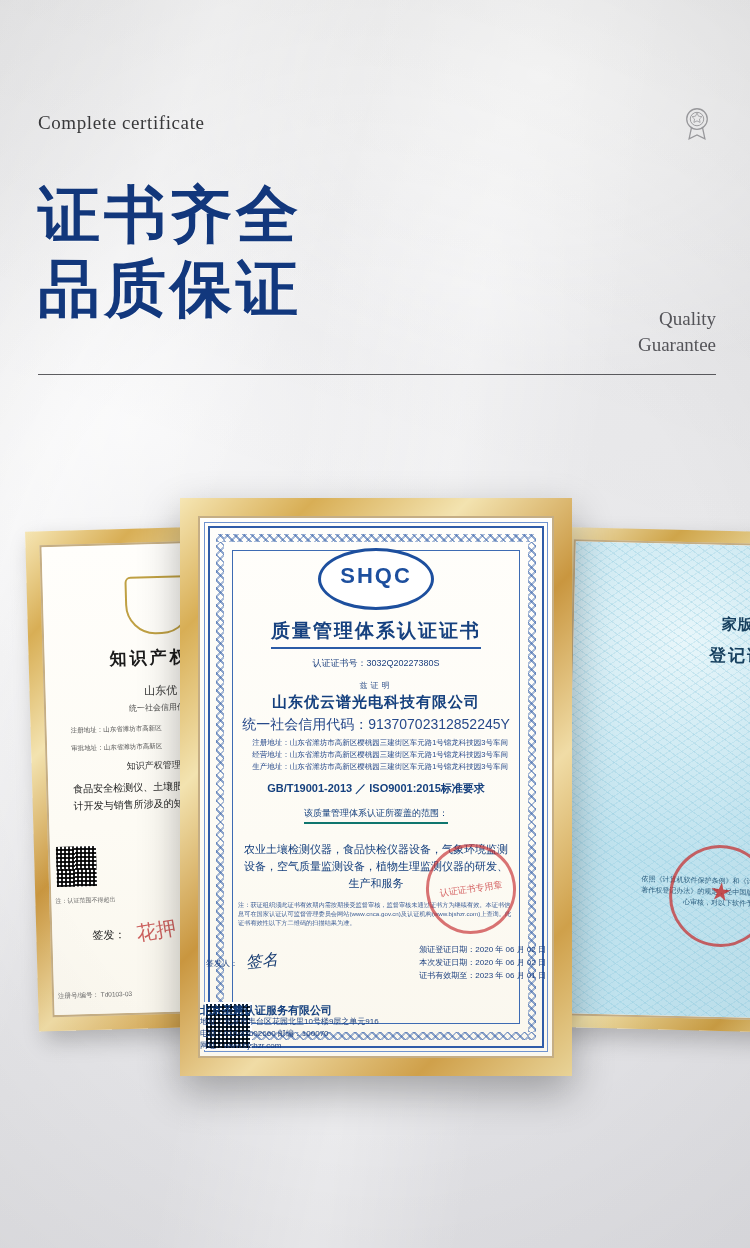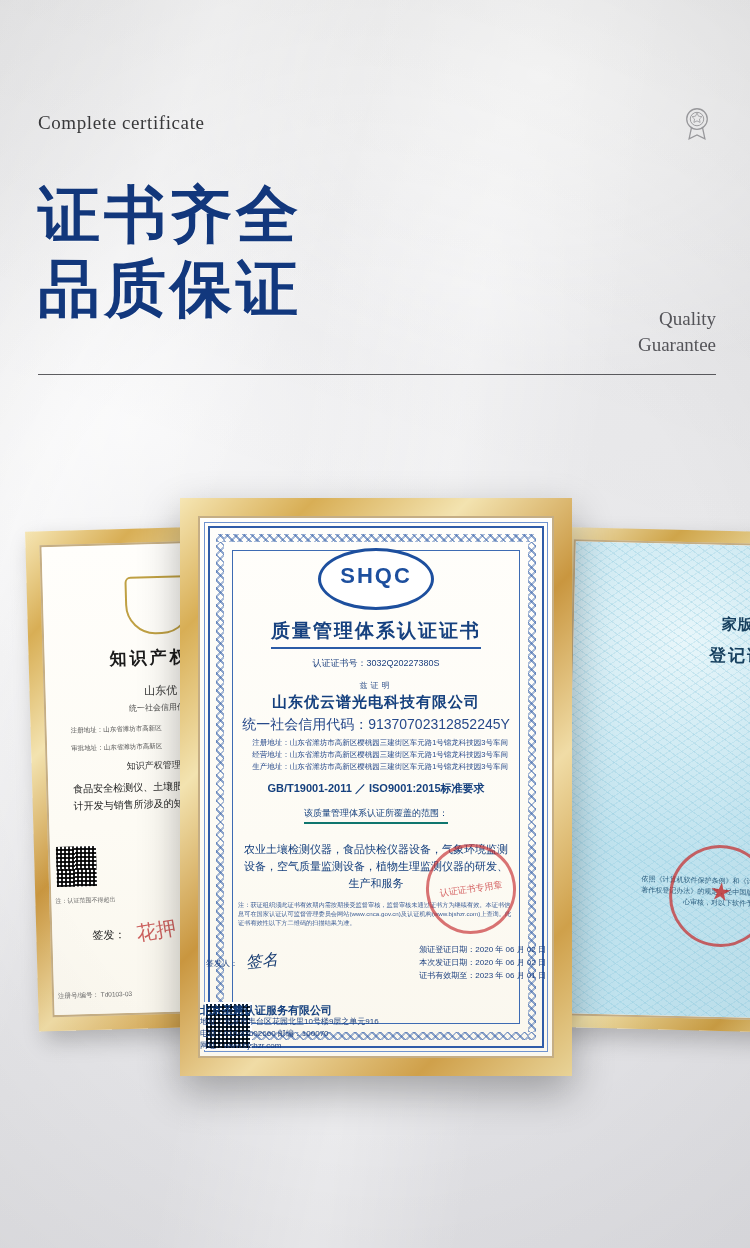--- a/index.html
+++ b/index.html
@@ -633,21 +633,21 @@
           <div class="cert-line">
             <span>统一社会信用代码：</span><span>91370702312852245Y</span>
           </div>
 
           <div class="cert-addr-block">
             <div>注册地址：山东省潍坊市高新区樱桃园三建街区车元路1号锦龙科技园3号车间</div>
             <div>经营地址：山东省潍坊市高新区樱桃园三建街区车元路1号锦龙科技园3号车间</div>
             <div>生产地址：山东省潍坊市高新区樱桃园三建街区车元路1号锦龙科技园3号车间</div>
           </div>
 
-          <div class="cert-standard">GB/T19001-2011 ／ ISO9001:2015标准要求</div>
+          <div class="cert-standard">GB/T19001-2013 ／ ISO9001:2015标准要求</div>
 
           <div class="cert-scope-title">该质量管理体系认证所覆盖的范围：</div>
           <div class="cert-scope">农业土壤检测仪器，食品快检仪器设备，气象环境监测设备，空气质量监测设备，植物生理监测仪器的研发、生产和服务</div>
 
           <div class="cert-note">注：获证组织须此证书有效期内需按期接受监督审核，监督审核未通过证书方为继续有效。本证书信息可在国家认证认可监督管理委员会网站(www.cnca.gov.cn)及认证机构(www.bjshzr.com)上查询。此证书有效性以下方二维码的扫描结果为准。</div>
         </div>
 
         <div class="cert-sign">
           <span>签发人：</span>
           <span class="sign-script">签名</span>

